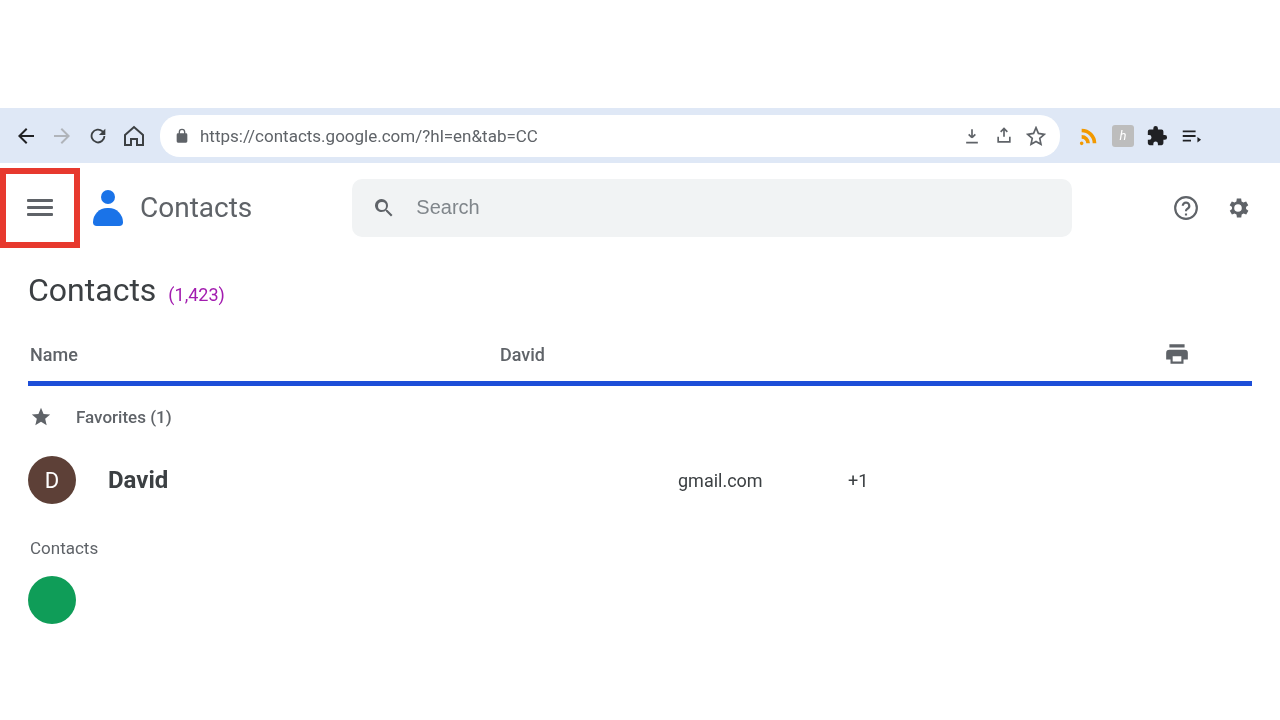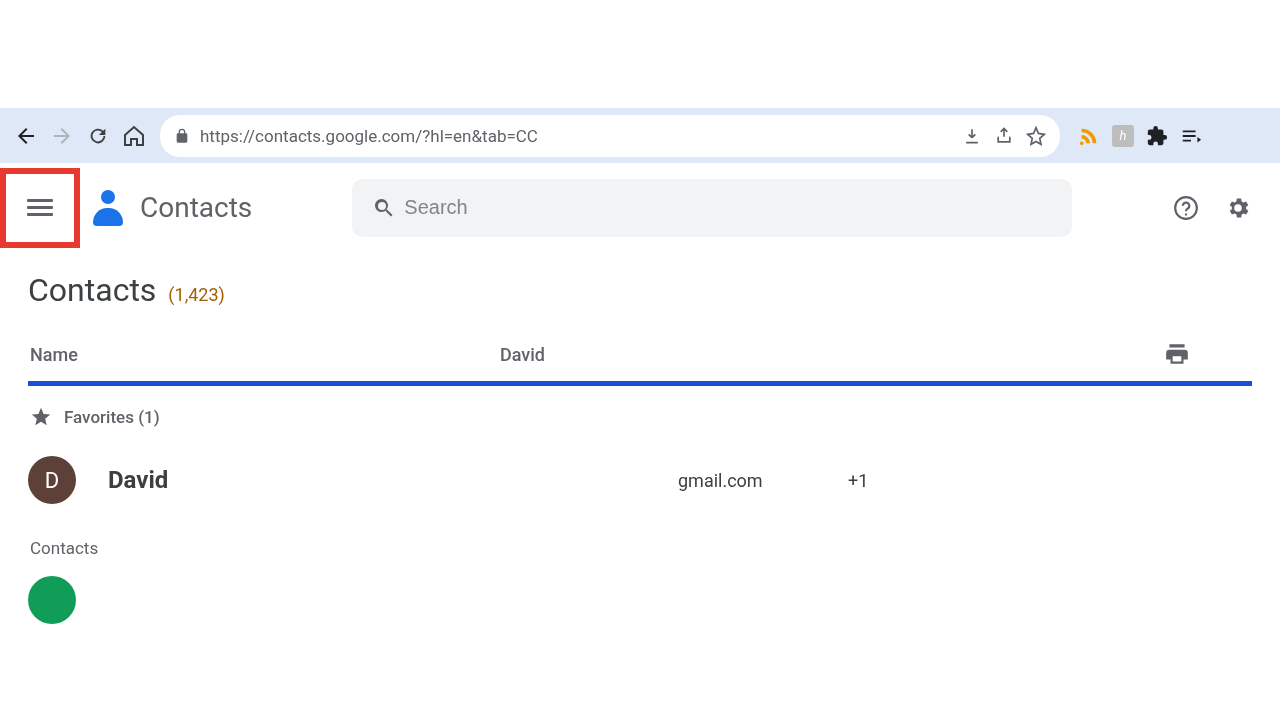--- a/index.html
+++ b/index.html
@@ -97,46 +97,46 @@
     }
     .search-box {
       flex: 1;
       max-width: 720px;
       height: 58px;
       background: #f1f3f4;
       border-radius: 10px;
       display: flex;
       align-items: center;
       padding: 0 20px;
-      gap: 8px;
+      gap: 20px;
     }
     .search-box input {
       flex:1; border:none; background:transparent; outline:none;
       font-size: 20px; color:#5f6368;
     }
     .search-box input::placeholder { color:#80868b; }
     .header-right { display:flex; gap:24px; align-items:center; margin-left:auto; padding-right:10px;}
     .icon-btn { width:28px; height:28px; display:flex; align-items:center; justify-content:center; color:#5f6368; cursor:pointer;}
     .content { padding: 18px 28px; }
     .title-row { display:flex; align-items:baseline; gap:12px; margin-bottom: 24px; }
     .page-title { font-size: 32px; color:#3c4043; font-weight:400; }
-    .count { font-size: 18px; color:#a16207; }
+    .count { font-size: 18px; color:#a21caf; }
     .table-header {
       display:grid;
       grid-template-columns: 470px 350px 1fr 60px;
       padding: 8px 2px 14px 2px;
       border-bottom: 5px solid #1d4ed8;
       color:#5f6368;
       font-size: 18px;
       font-weight:500;
       align-items:center;
     }
     .print-icon { justify-self:end; cursor:pointer; }
     .section-label {
-      display:flex; align-items:center; gap:12px;
+      display:flex; align-items:center; gap:24px;
       color:#5f6368; font-size:17px; font-weight:500;
       margin: 20px 0 18px 2px;
     }
     .section-label.plain { font-weight:400; margin-top:24px;}
     .contact-row {
       display:grid;
       grid-template-columns: 80px 570px 170px 1fr;
       align-items:center;
       padding: 10px 0;
       cursor:pointer;

